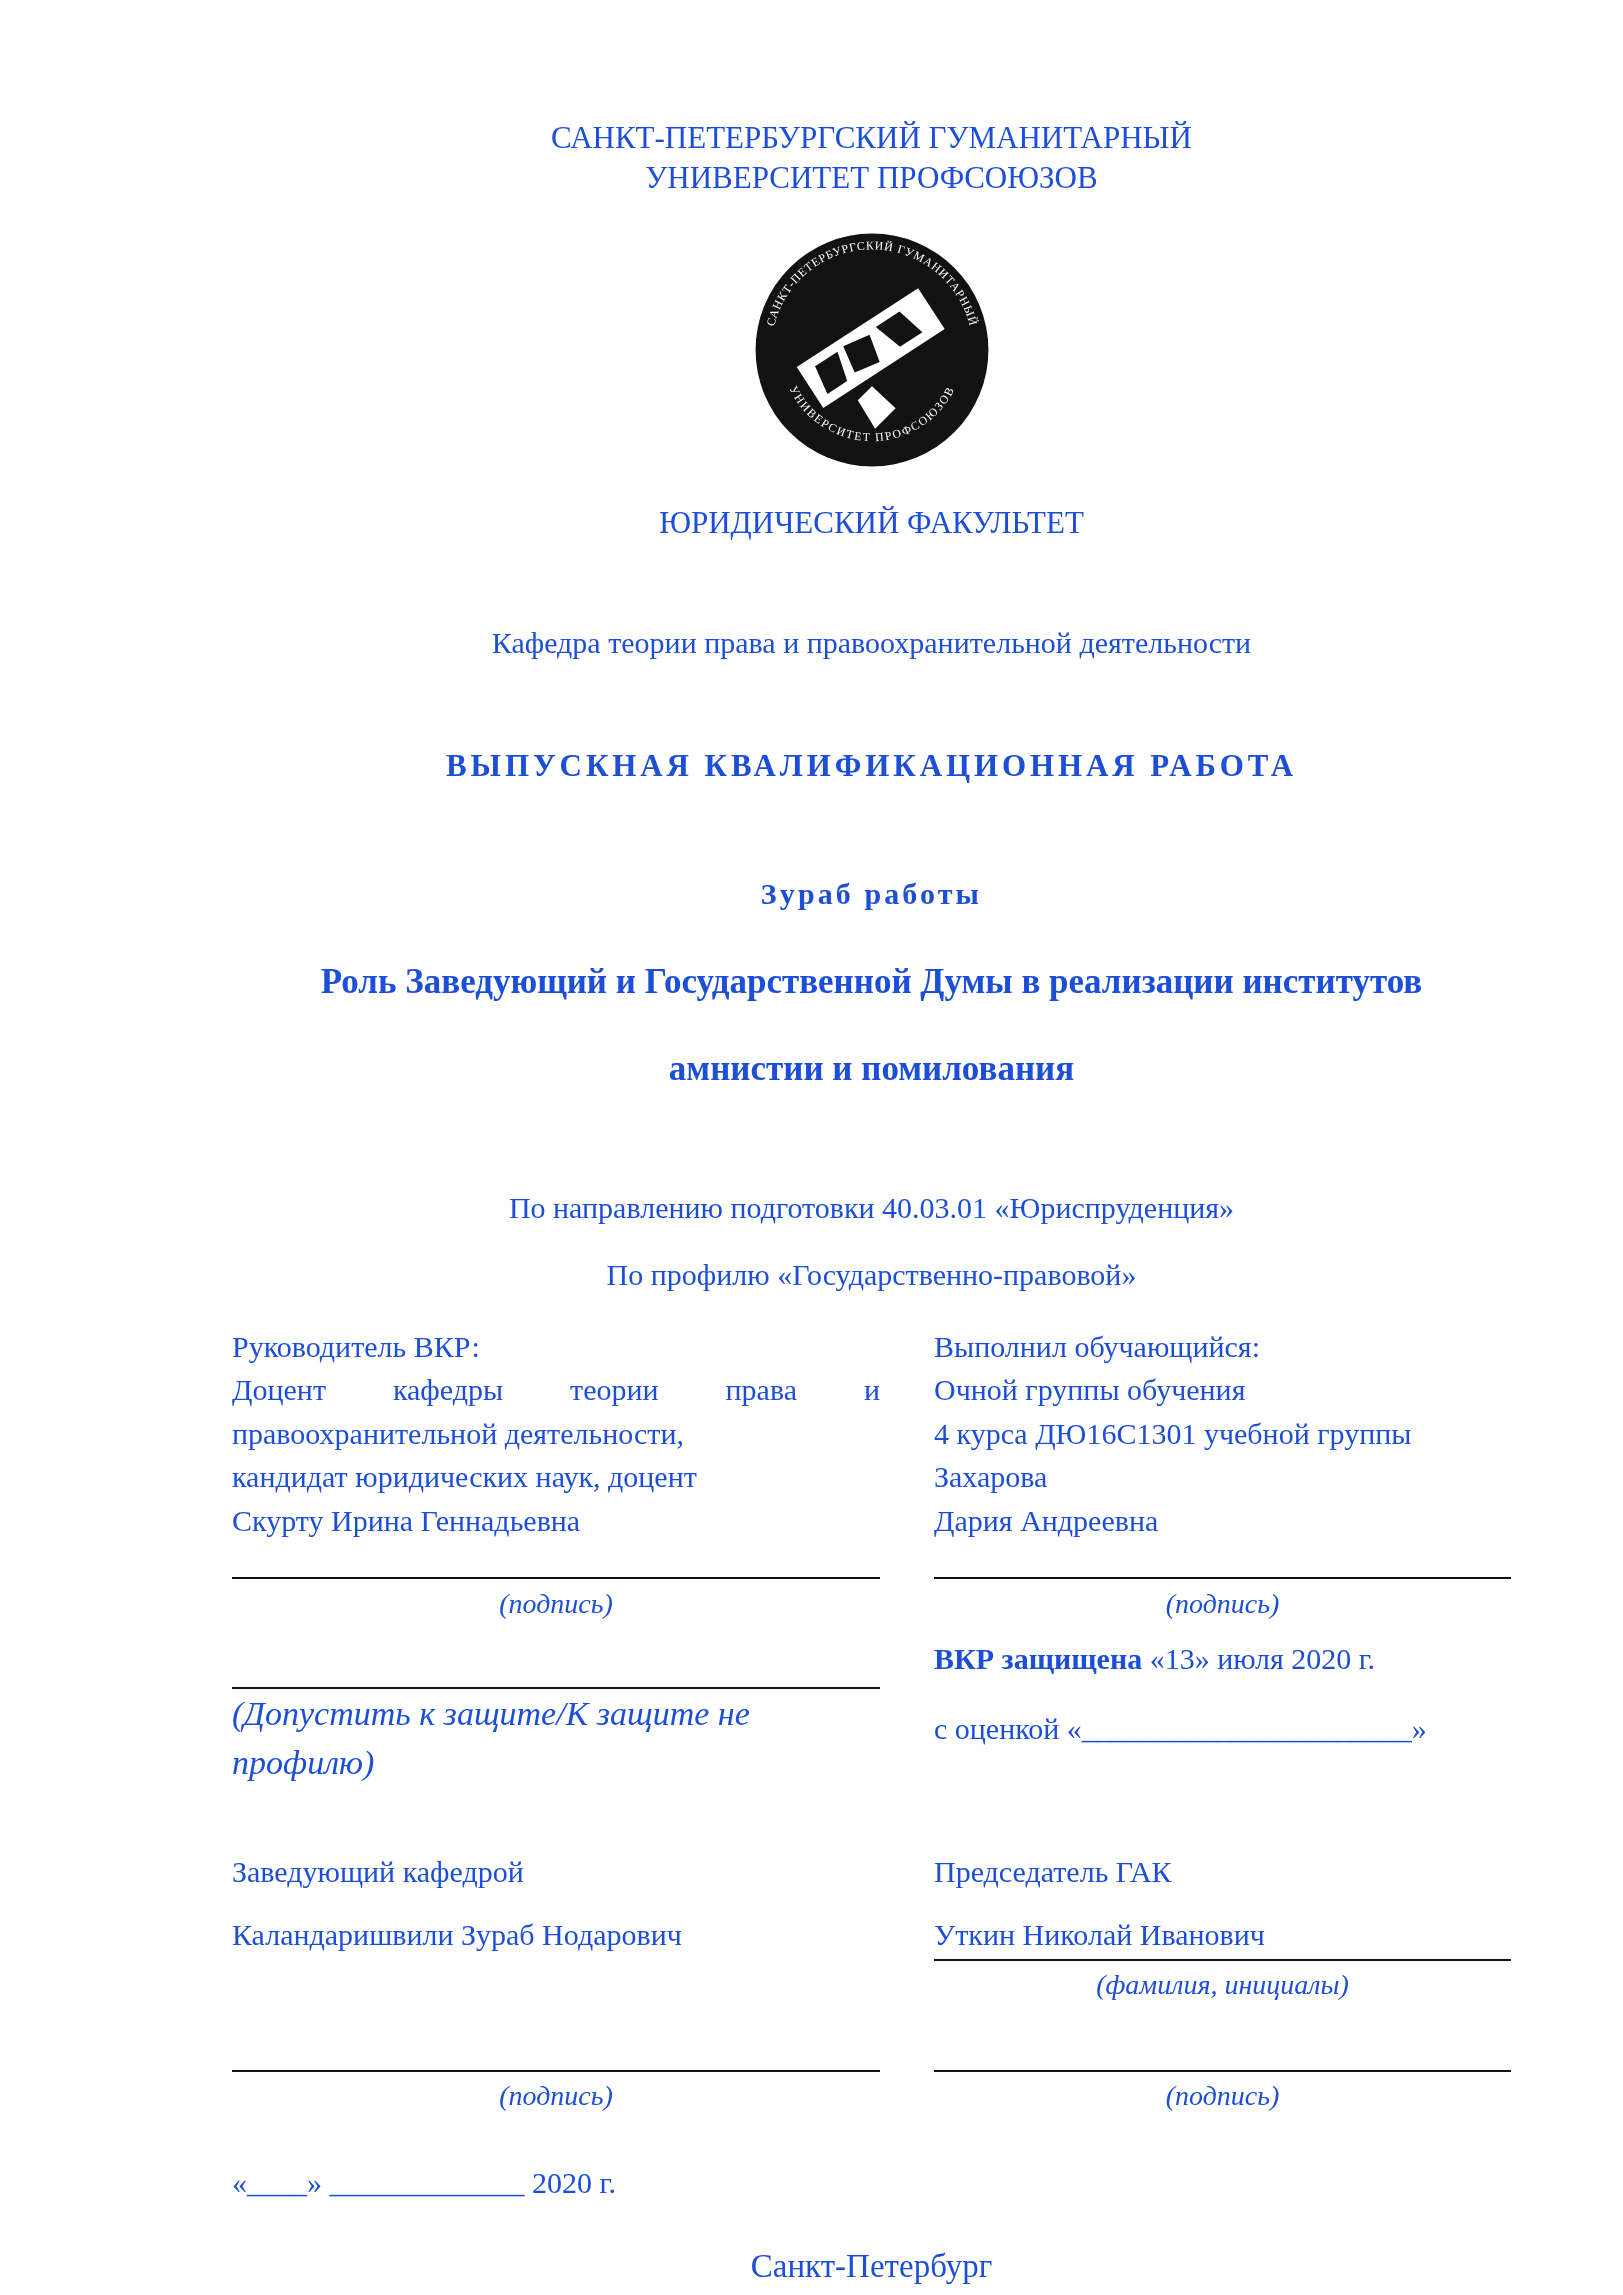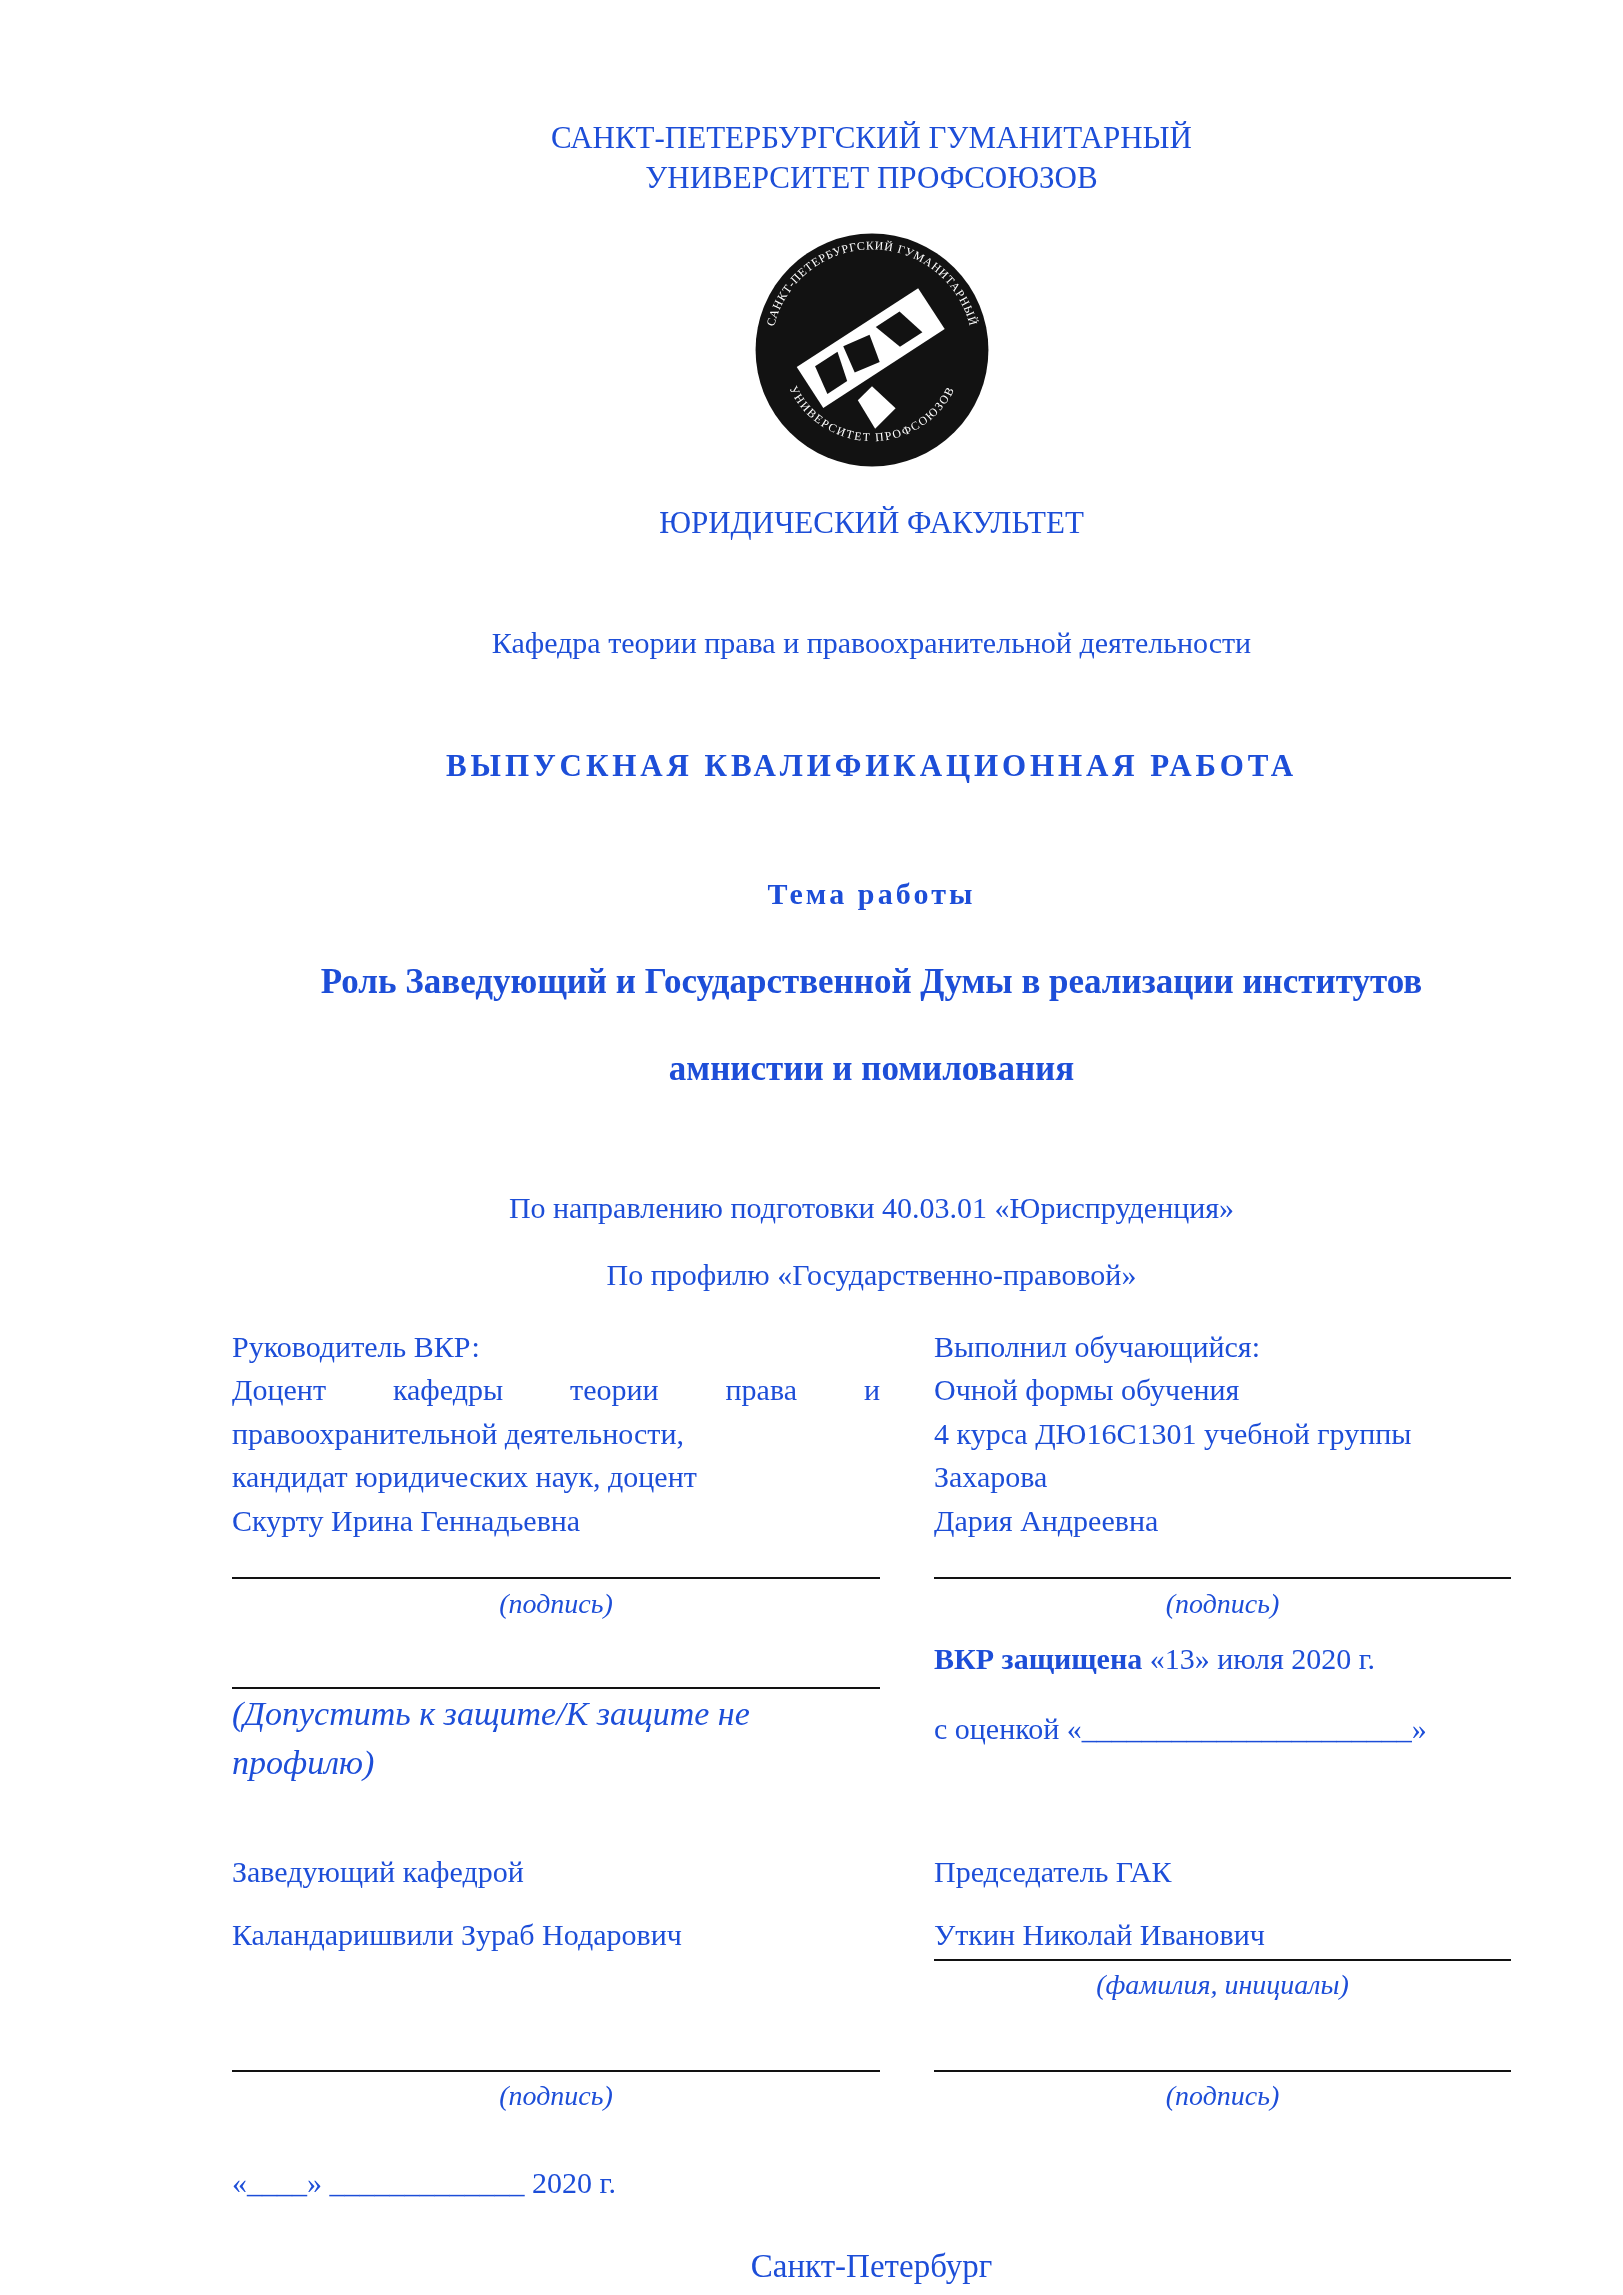--- a/index.html
+++ b/index.html
@@ -87,39 +87,39 @@
       <polygon points="150,196 180,224 154,250 132,214" fill="#ffffff"></polygon>
     </svg>
   </div>
 
   <div class="center faculty">ЮРИДИЧЕСКИЙ ФАКУЛЬТЕТ</div>
 
   <div class="center department">Кафедра теории права и правоохранительной деятельности</div>
 
   <div class="center work-type">ВЫПУСКНАЯ КВАЛИФИКАЦИОННАЯ РАБОТА</div>
 
-  <div class="center theme-label">Тема работы</div>
+  <div class="center theme-label">Зураб работы</div>
 
   <div class="center title-line1">Роль Заведующий и Государственной Думы в реализации институтов</div>
   <div class="center title-line2">амнистии и помилования</div>
 
   <div class="center direction">По направлению подготовки 40.03.01 «Юриспруденция»</div>
   <div class="center profile">По профилю «Государственно-правовой»</div>
 
   <div class="row columns-block">
     <div class="col-left">
       <div>Руководитель ВКР:</div>
       <div class="justify-spread">Доцент кафедры теории права и</div>
       <div>правоохранительной деятельности,</div>
       <div>кандидат юридических наук, доцент</div>
       <div>Скурту Ирина Геннадьевна</div>
     </div>
     <div class="col-right">
       <div>Выполнил обучающийся:</div>
-      <div>Очной формы обучения</div>
+      <div>Очной группы обучения</div>
       <div>4 курса ДЮ16С1301 учебной группы</div>
       <div>Захарова</div>
       <div>Дария Андреевна</div>
     </div>
   </div>
 
   <div class="row sig-row-top">
     <div class="col-left">
       <div class="sig-line"></div>
       <div class="center italic caption">(подпись)</div>

